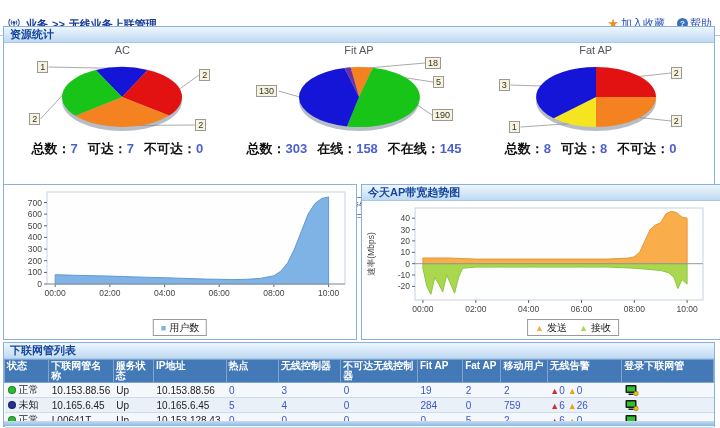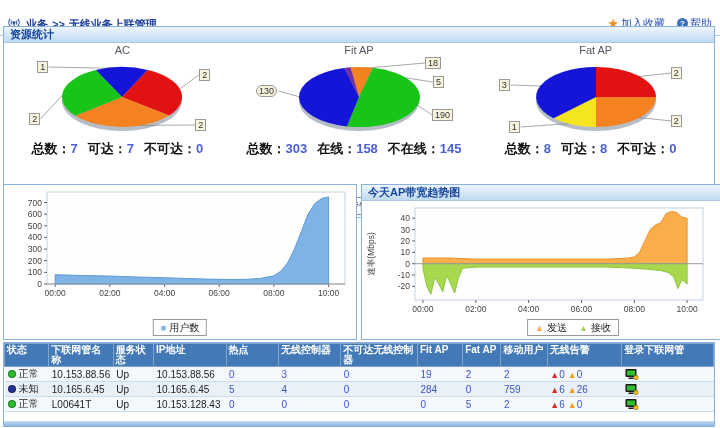--- a/index.html
+++ b/index.html
@@ -109,21 +109,21 @@
       <div class="pie-svg-wrap"><svg width="230" height="84" viewBox="0 0 230 84">
             <line x1="181" y1="6" x2="117.7" y2="11.5" stroke="#AAA" stroke-width="1"></line>
             <line x1="188" y1="58" x2="170.6" y2="46.2" stroke="#AAA" stroke-width="1"></line>
             <line x1="34.5" y1="34" x2="58.0" y2="40.6" stroke="#AAA" stroke-width="1"></line>
             <line x1="189" y1="25" x2="104.2" y2="12.0" stroke="#AAA" stroke-width="1"></line>
             <ellipse cx="115" cy="44" rx="60" ry="30" fill="#7A8699" opacity="0.55"></ellipse>
             <path d="M115,40 L106.6,10.3 A60,30 0 0 1 128.9,10.8 Z" fill="#F58220"></path>
             <path d="M115,40 L128.9,10.8 A60,30 0 0 1 102.9,69.4 Z" fill="#17C417"></path>
             <path d="M115,40 L102.9,69.4 A60,30 0 0 1 100.5,10.9 Z" fill="#1515D8"></path>
             <path d="M115,40 L100.5,10.9 A60,30 0 0 1 106.6,10.3 Z" fill="#7030A0"></path>
-          </svg><div class="callout" style="left: 181px; top: 0px;">18</div><div class="callout" style="left: 188px; top: 52px;">190</div><div class="callout" style="left: 12px; top: 28px; border-radius: 6px;">130</div><div class="callout" style="left: 189px; top: 19px;">5</div></div>
+          </svg><div class="callout" style="left: 181px; top: 0px;">18</div><div class="callout" style="left: 188px; top: 52px;">190</div><div class="callout" style="left: 12px; top: 28px;">130</div><div class="callout" style="left: 189px; top: 19px;">5</div></div>
       <div class="pie-stats"><span>总数：</span><span class="val">303</span><span>在线：</span><span class="val">158</span><span>不在线：</span><span class="val">145</span></div>
     </div>
     <div class="pie-box">
       <div class="pie-title">Fat AP</div>
       <div class="pie-svg-wrap"><svg width="230" height="84" viewBox="0 0 230 84">
             <line x1="190" y1="16" x2="155.3" y2="19.8" stroke="#AAA" stroke-width="1"></line>
             <line x1="190" y1="64" x2="155.3" y2="60.2" stroke="#AAA" stroke-width="1"></line>
             <line x1="39.5" y1="70" x2="93.2" y2="66.3" stroke="#AAA" stroke-width="1"></line>
             <line x1="29.5" y1="28" x2="62.3" y2="29.1" stroke="#AAA" stroke-width="1"></line>
             <ellipse cx="115" cy="44" rx="60" ry="30" fill="#7A8699" opacity="0.55"></ellipse>
@@ -250,20 +250,21 @@
         <span>发送</span>
       </span>
       <span class="sev-item">
         <span class="lg-marker" style="color: rgb(169, 216, 78);">▲</span>
         <span>接收</span>
       </span>
     </div>
 </div>
 
 <div class="panel" id="table-panel">
+  <div class="panel-header">下联网管列表</div>
   <table>
     <colgroup>
       <col style="width:44px">
         <col style="width:64px">
         <col style="width:40px">
         <col style="width:72px">
       <col style="width:52px">
         <col style="width:62px">
         <col style="width:76px">
         <col style="width:45px">

